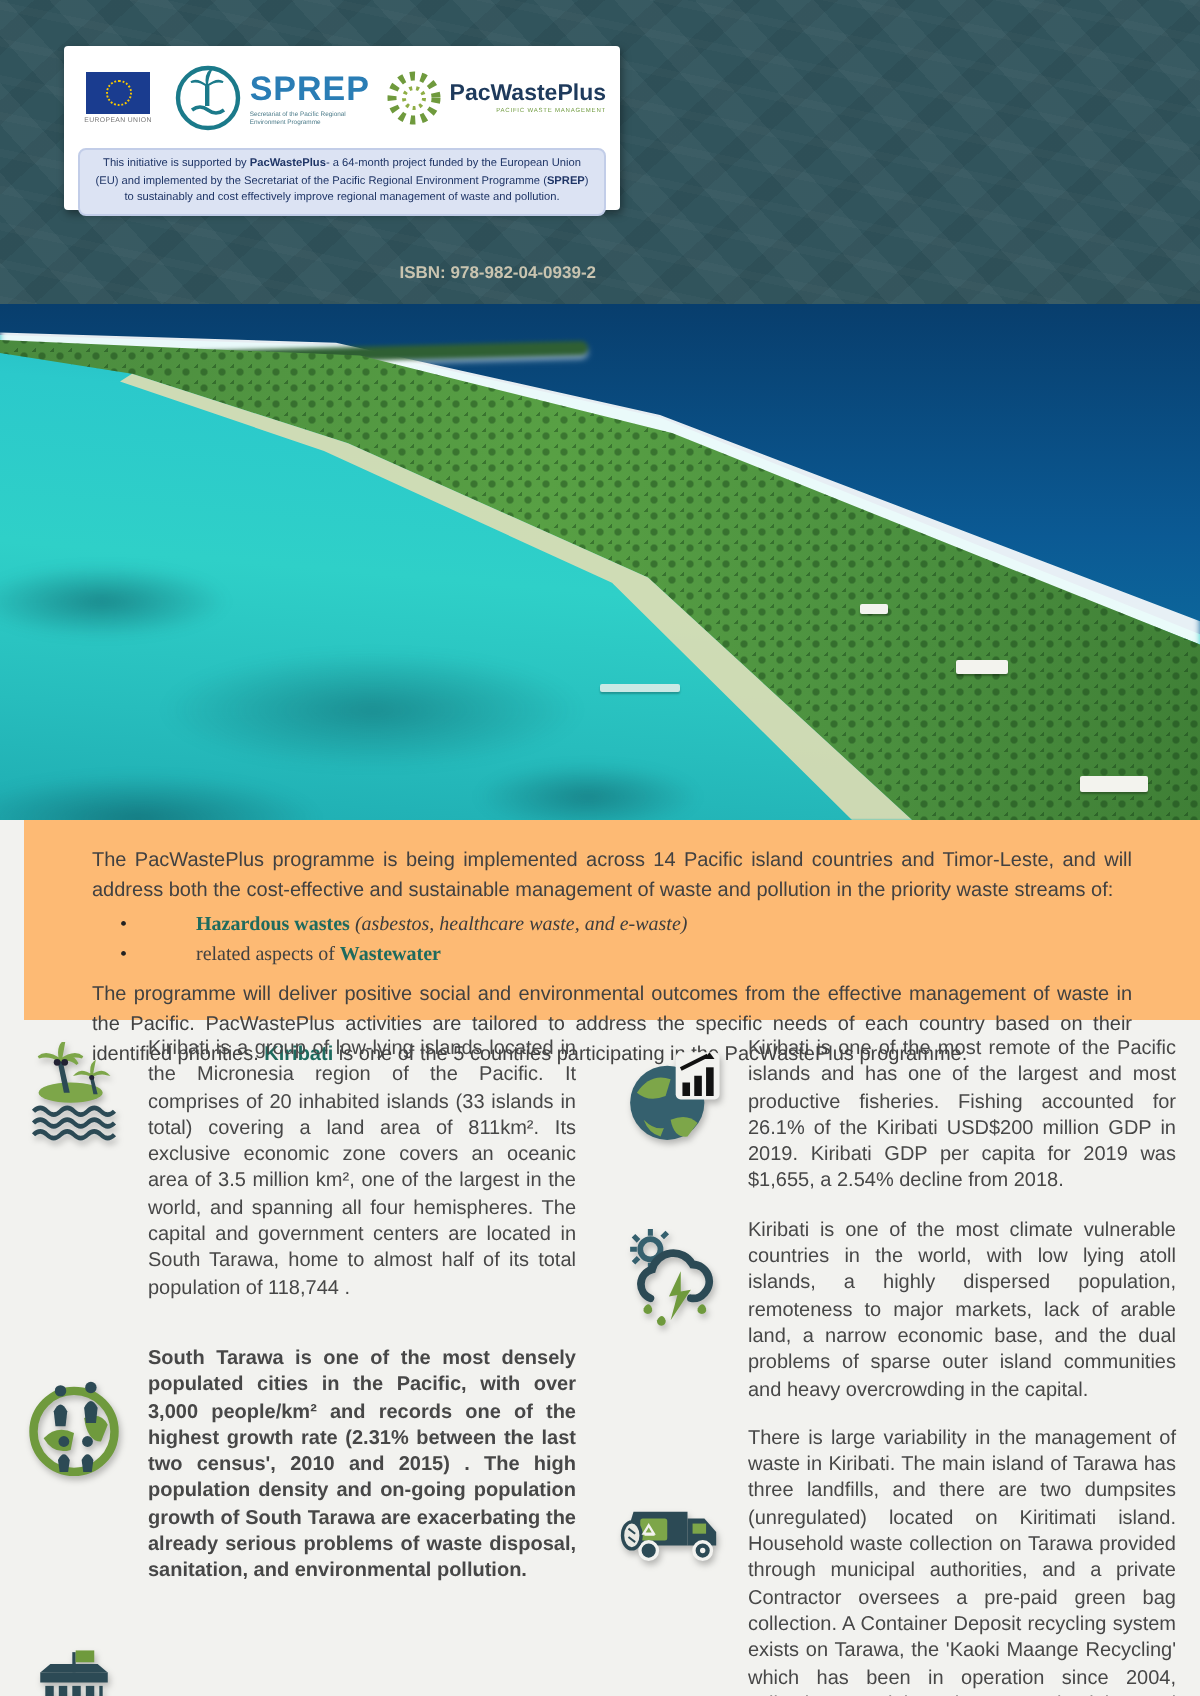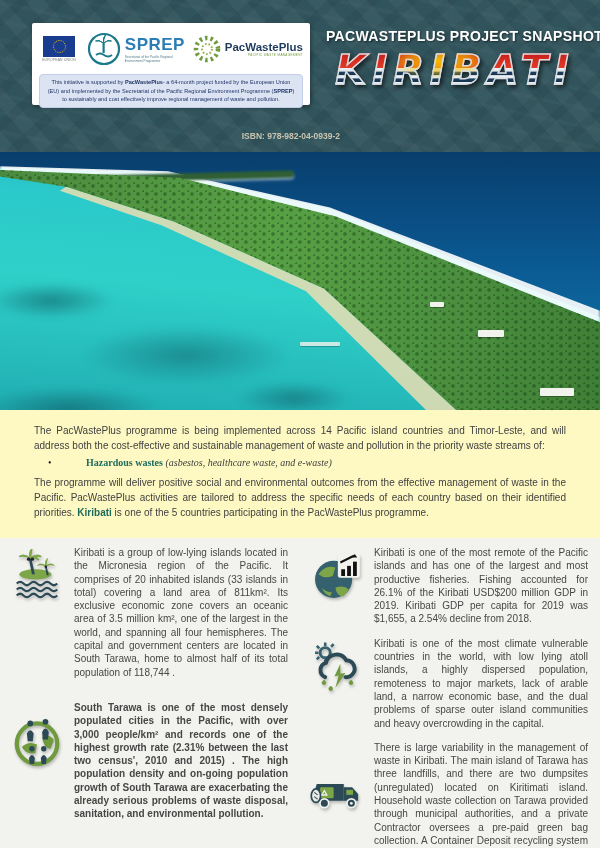--- a/index.html
+++ b/index.html
@@ -35,21 +35,21 @@
   .country { margin-top:6px; font-size:40px; font-weight:800; font-style:italic; letter-spacing:6px;
     font-family:"DejaVu Sans", sans-serif; line-height:1;
     background-image:
       radial-gradient(ellipse 72px 24px at 44% 28%, rgba(246,196,0,.95) 0%, rgba(246,196,0,.55) 45%, rgba(246,196,0,0) 72%),
       linear-gradient(180deg, #b6121b 0%, #d42a1e 22%, #e03a28 44%, #eef1f4 46%, #dfe7ec 53%, #1d3e5e 55%, #16354f 62%, #edf1f4 64%, #e3eaf0 70%, #1d3e5e 72%, #16354f 79%, #eef2f5 81%, #e4ebf1 87%, #142f47 89%, #0f2638 100%);
     -webkit-background-clip:text; background-clip:text; color:transparent;
     -webkit-text-stroke:1.5px #d9dde0;
     filter:drop-shadow(2px 3px 2px rgba(0,0,0,.55)); }
   .date-row { position:absolute; left:32px; right:20px; top:108px; display:flex; align-items:center; }
   .pub-date { color:#fff; font-weight:bold; font-size:11px;margin-top:44px; }
-  .isbn { color:#c9c4b0; font-size:8.5px; margin-left:90px; font-weight:bold;padding-left:39px; }
+  .isbn { color:#c9c4b0; font-size:8.5px; margin-left:48px; font-weight:bold;padding-left:39px; }
 
   
   .photo { position:relative; height:258px; overflow:hidden;
     background:linear-gradient(185deg,#14809f 0%,#22b2bf 10%,#2bc9cb 28%,#2fd0c8 55%,#27bdbd 80%,#1fadb2 100%); }
   .ph-deep { position:absolute; inset:0;
     background:linear-gradient(180deg,#083e6d 0%,#0b5a94 45%,#0d6ea0 75%,#1593b6 100%);
     clip-path:polygon(0 0,100% 0,100% 64%,55% 22%,28% 8%,0 6%); }
   .ph-surf { position:absolute; inset:0; background:rgba(255,255,255,.9);
     clip-path:polygon(0 5.5%,28% 7.5%,55% 21.5%,100% 61.5%,100% 66%,55% 25%,28% 10.5%,0 8%);
     filter:blur(1.5px); }
@@ -68,22 +68,22 @@
   .ph-reef { position:absolute; left:-5%; top:38%; width:75%; height:70%;
     background:
       radial-gradient(ellipse 90px 26px at 18% 28%, rgba(10,75,85,.5), transparent 70%),
       radial-gradient(ellipse 150px 42px at 48% 58%, rgba(10,75,85,.42), transparent 70%),
       radial-gradient(ellipse 80px 24px at 72% 82%, rgba(8,60,70,.4), transparent 70%),
       radial-gradient(ellipse 130px 32px at 22% 88%, rgba(8,60,70,.45), transparent 70%);
     filter:blur(3px); }
   .ph-bld { position:absolute; background:#f3f3ee; border-radius:1px; box-shadow:0 1px 1px rgba(0,0,0,.3); }
 
   
-  .intro { height:128px; background:#fef9c3; padding:13px 34px 0; color:#414141;
-    font-size:10px; line-height:1.5; text-align:justify; }
+  .intro { height:100px; background:#fdba74; padding:13px 34px 0; color:#414141;
+    font-size:10px; line-height:1.5; text-align:justify;margin-left:12px; }
   .kw { color:#1e6b5e; font-weight:bold; }
   .bullets { margin:3px 0 4px; }
   .bullet { padding-left:52px; position:relative; line-height:1.48;font-family:Liberation Serif, serif; }
   .bullet::before { content:"•"; position:absolute; left:14px; color:#222; }
   .bullet i { color:#3d3d3d; }
 
   
   .cols { display:flex; height:334px; background:#f2f2ef; padding-top:8px; }
   .col { width:300px; }
   .row { display:flex; align-items:flex-start; }
@@ -133,24 +133,20 @@
             <div class="pwp-name">PacWastePlus</div>
             <div class="pwp-sub">PACIFIC WASTE MANAGEMENT</div>
           </div>
         </div>
       </div>
       <div class="disclaimer">
         <span>This initiative is supported by </span><b>PacWastePlus</b><span>- a 64-month project funded by the European Union (EU) and implemented by the Secretariat of the Pacific Regional Environment Programme (</span><b>SPREP</b><span>) to sustainably and cost effectively improve regional management of waste and pollution.</span>
       </div>
     </div>
 
-    <div class="title-block">
-      <div class="snapshot-title">PACWASTEPLUS PROJECT SNAPSHOT</div>
-      <div class="country">KIRIBATI</div>
-    </div>
 
     <div class="date-row">
       <span class="pub-date">December 2020</span>
       <span class="isbn">ISBN: 978-982-04-0939-2</span>
     </div>
   </div>
 
   <div class="photo">
     <div class="ph-deep"></div>
     <div class="ph-surf"></div>
@@ -161,20 +157,21 @@
     <div class="ph-bld" style="left:478px;top:178px;width:26px;height:7px;"></div>
     <div class="ph-bld" style="left:540px;top:236px;width:34px;height:8px;"></div>
     <div class="ph-bld" style="left:430px;top:150px;width:14px;height:5px;"></div>
     <div class="ph-bld" style="left:300px;top:190px;width:40px;height:4px;opacity:.8;"></div>
   </div>
 
   <div class="intro">
     <div>The PacWastePlus programme is being implemented across 14 Pacific island countries and Timor-Leste, and will address both the cost-effective and sustainable management of waste and pollution in the priority waste streams of:</div>
     <div class="bullets">
       <div class="bullet"><b class="kw">Hazardous wastes</b><i> (asbestos, healthcare waste, and e-waste)</i></div>
+      <div class="bullet"><span>related aspects of </span><b class="kw">Wastewater</b></div>
     </div>
     <div><span>The programme will deliver positive social and environmental outcomes from the effective management of waste in the Pacific. PacWastePlus activities are tailored to address the specific needs of each country based on their identified priorities. </span><b class="kw">Kiribati</b><span> is one of the 5 countries participating in the PacWastePlus programme.</span></div>
   </div>
 
   <div class="cols">
 
     <div class="col col-left">
       <div class="row row1">
         <div class="ic">
           <svg viewBox="0 0 64 64">

